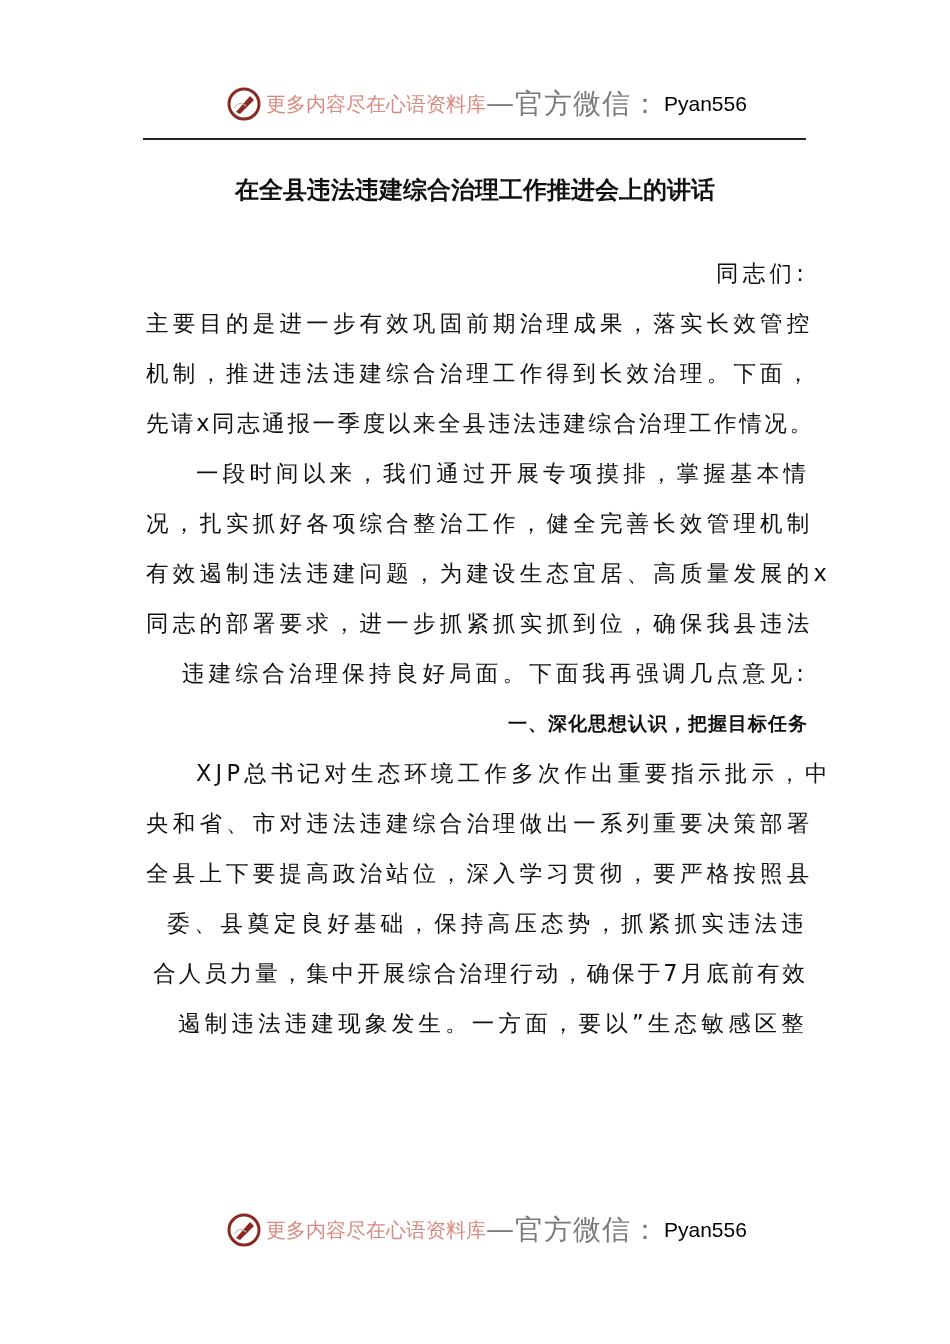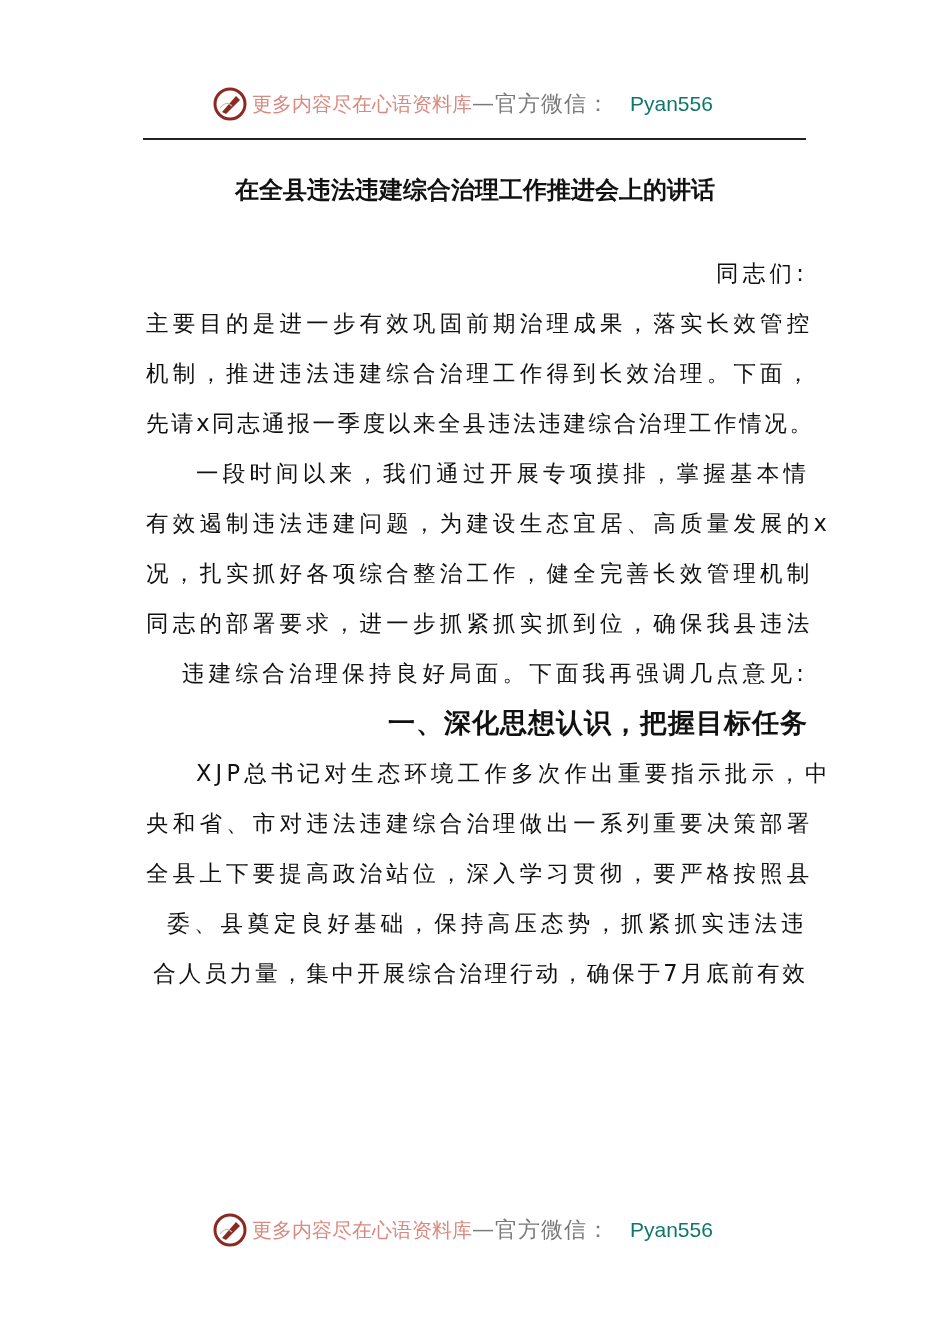--- a/index.html
+++ b/index.html
@@ -1,32 +1,32 @@
 <!DOCTYPE html>
 <html><head>
 <meta charset="utf-8">
 <style>
   html, body { margin: 0; padding: 0; background: #ffffff; }
   body { width: 950px; height: 1344px; position: relative; overflow: hidden;
          font-family: "DejaVu Serif", "Liberation Serif", serif; color: #111; }
-  .banner { position: absolute; left: 212px; height: 40px; display: flex; align-items: center; }
+  .banner { position: absolute; left: 226px; height: 40px; display: flex; align-items: center; }
   .banner.top { top: 84px; }
   .banner.bottom { top: 1210px; }
   .logo { width: 36px; height: 36px; margin-right: 4px; }
   .banner-red { color: #d98a80; font-size: 20px; letter-spacing: 0px; font-family: "DejaVu Serif", serif; }
-  .banner-gray { color: #7a7a7a; font-size: 22px; font-family: "DejaVu Serif", serif; letter-spacing: 1px; }
-  .banner-id { color: #0f766e; font-size: 21px; font-family: "Liberation Sans", sans-serif; margin-left: 20px; }
+  .banner-gray { color: #7a7a7a; font-size: 28px; font-family: "DejaVu Serif", serif; letter-spacing: 1px; }
+  .banner-id { color: #000000; font-size: 21px; font-family: "Liberation Sans", sans-serif; margin-left: 4px; }
   .divider { position: absolute; left: 143px; top: 138px; width: 663px; height: 2px; background: #222; }
   .title { position: absolute; left: 0; width: 950px; top: 174px; text-align: center;
            font-size: 24px; font-weight: bold; font-family: "DejaVu Serif", serif; letter-spacing: 0px; }
   .body { position: absolute; left: 146px; top: 248px; width: 662px; }
   .line { height: 50px; line-height: 50px; font-size: 22.5px; white-space: nowrap;
           letter-spacing: 4.2px; font-family: "DejaVu Sans", sans-serif; font-weight: normal; color: #111; text-align: right; }
   .indent { padding-left: 50px; }
-  .heading { font-weight: bold; letter-spacing: 1px; font-size: 27px; }
+  .heading { font-weight: bold; letter-spacing: 1px; font-size: 19px; }
 </style>
 </head>
 <body>
 
 <div class="banner top">
   <svg class="logo" viewBox="0 0 36 36">
     <circle cx="18" cy="18" r="15" fill="none" stroke="#8b2a22" stroke-width="3"></circle>
     <path d="M10 26 L24 10 L28 14 L14 28 Z" fill="#8b2a22"></path>
     <path d="M8 22 Q14 14 20 20" fill="none" stroke="#c9b8b0" stroke-width="1.2"></path>
   </svg>
@@ -38,30 +38,31 @@
 <div class="divider"></div>
 
 <div class="title">在全县违法违建综合治理工作推进会上的讲话</div>
 
 <div class="body">
   <div class="line indent">同志们:</div>
   <div class="line">主要目的是进一步有效巩固前期治理成果，落实长效管控</div>
   <div class="line">机制，推进违法违建综合治理工作得到长效治理。下面，</div>
   <div class="line" style="letter-spacing:2.6px">先请x同志通报一季度以来全县违法违建综合治理工作情况。</div>
   <div class="line indent">一段时间以来，我们通过开展专项摸排，掌握基本情</div>
+  <div class="line">况，扎实抓好各项综合整治工作，健全完善长效管理机制</div>
   <div class="line">有效遏制违法违建问题，为建设生态宜居、高质量发展的x</div>
-  <div class="line">况，扎实抓好各项综合整治工作，健全完善长效管理机制</div>
   <div class="line">同志的部署要求，进一步抓紧抓实抓到位，确保我县违法</div>
   <div class="line">违建综合治理保持良好局面。下面我再强调几点意见:</div>
   <div class="line indent heading">一、深化思想认识，把握目标任务</div>
   <div class="line indent">XJP总书记对生态环境工作多次作出重要指示批示，中</div>
   <div class="line">央和省、市对违法违建综合治理做出一系列重要决策部署</div>
   <div class="line">全县上下要提高政治站位，深入学习贯彻，要严格按照县</div>
   <div class="line">委、县奠定良好基础，保持高压态势，抓紧抓实违法违</div>
   <div class="line" style="letter-spacing:3px">合人员力量，集中开展综合治理行动，确保于7月底前有效</div>
+  <div class="line">遏制违法违建现象发生。一方面，要以”生态敏感区整</div>
 </div>
 
 <div class="banner bottom">
   <svg class="logo" viewBox="0 0 36 36">
     <circle cx="18" cy="18" r="15" fill="none" stroke="#8b2a22" stroke-width="3"></circle>
     <path d="M10 26 L24 10 L28 14 L14 28 Z" fill="#8b2a22"></path>
     <path d="M8 22 Q14 14 20 20" fill="none" stroke="#c9b8b0" stroke-width="1.2"></path>
   </svg>
   <span class="banner-red">更多内容尽在心语资料库</span>
   <span class="banner-gray">—官方微信：</span>

